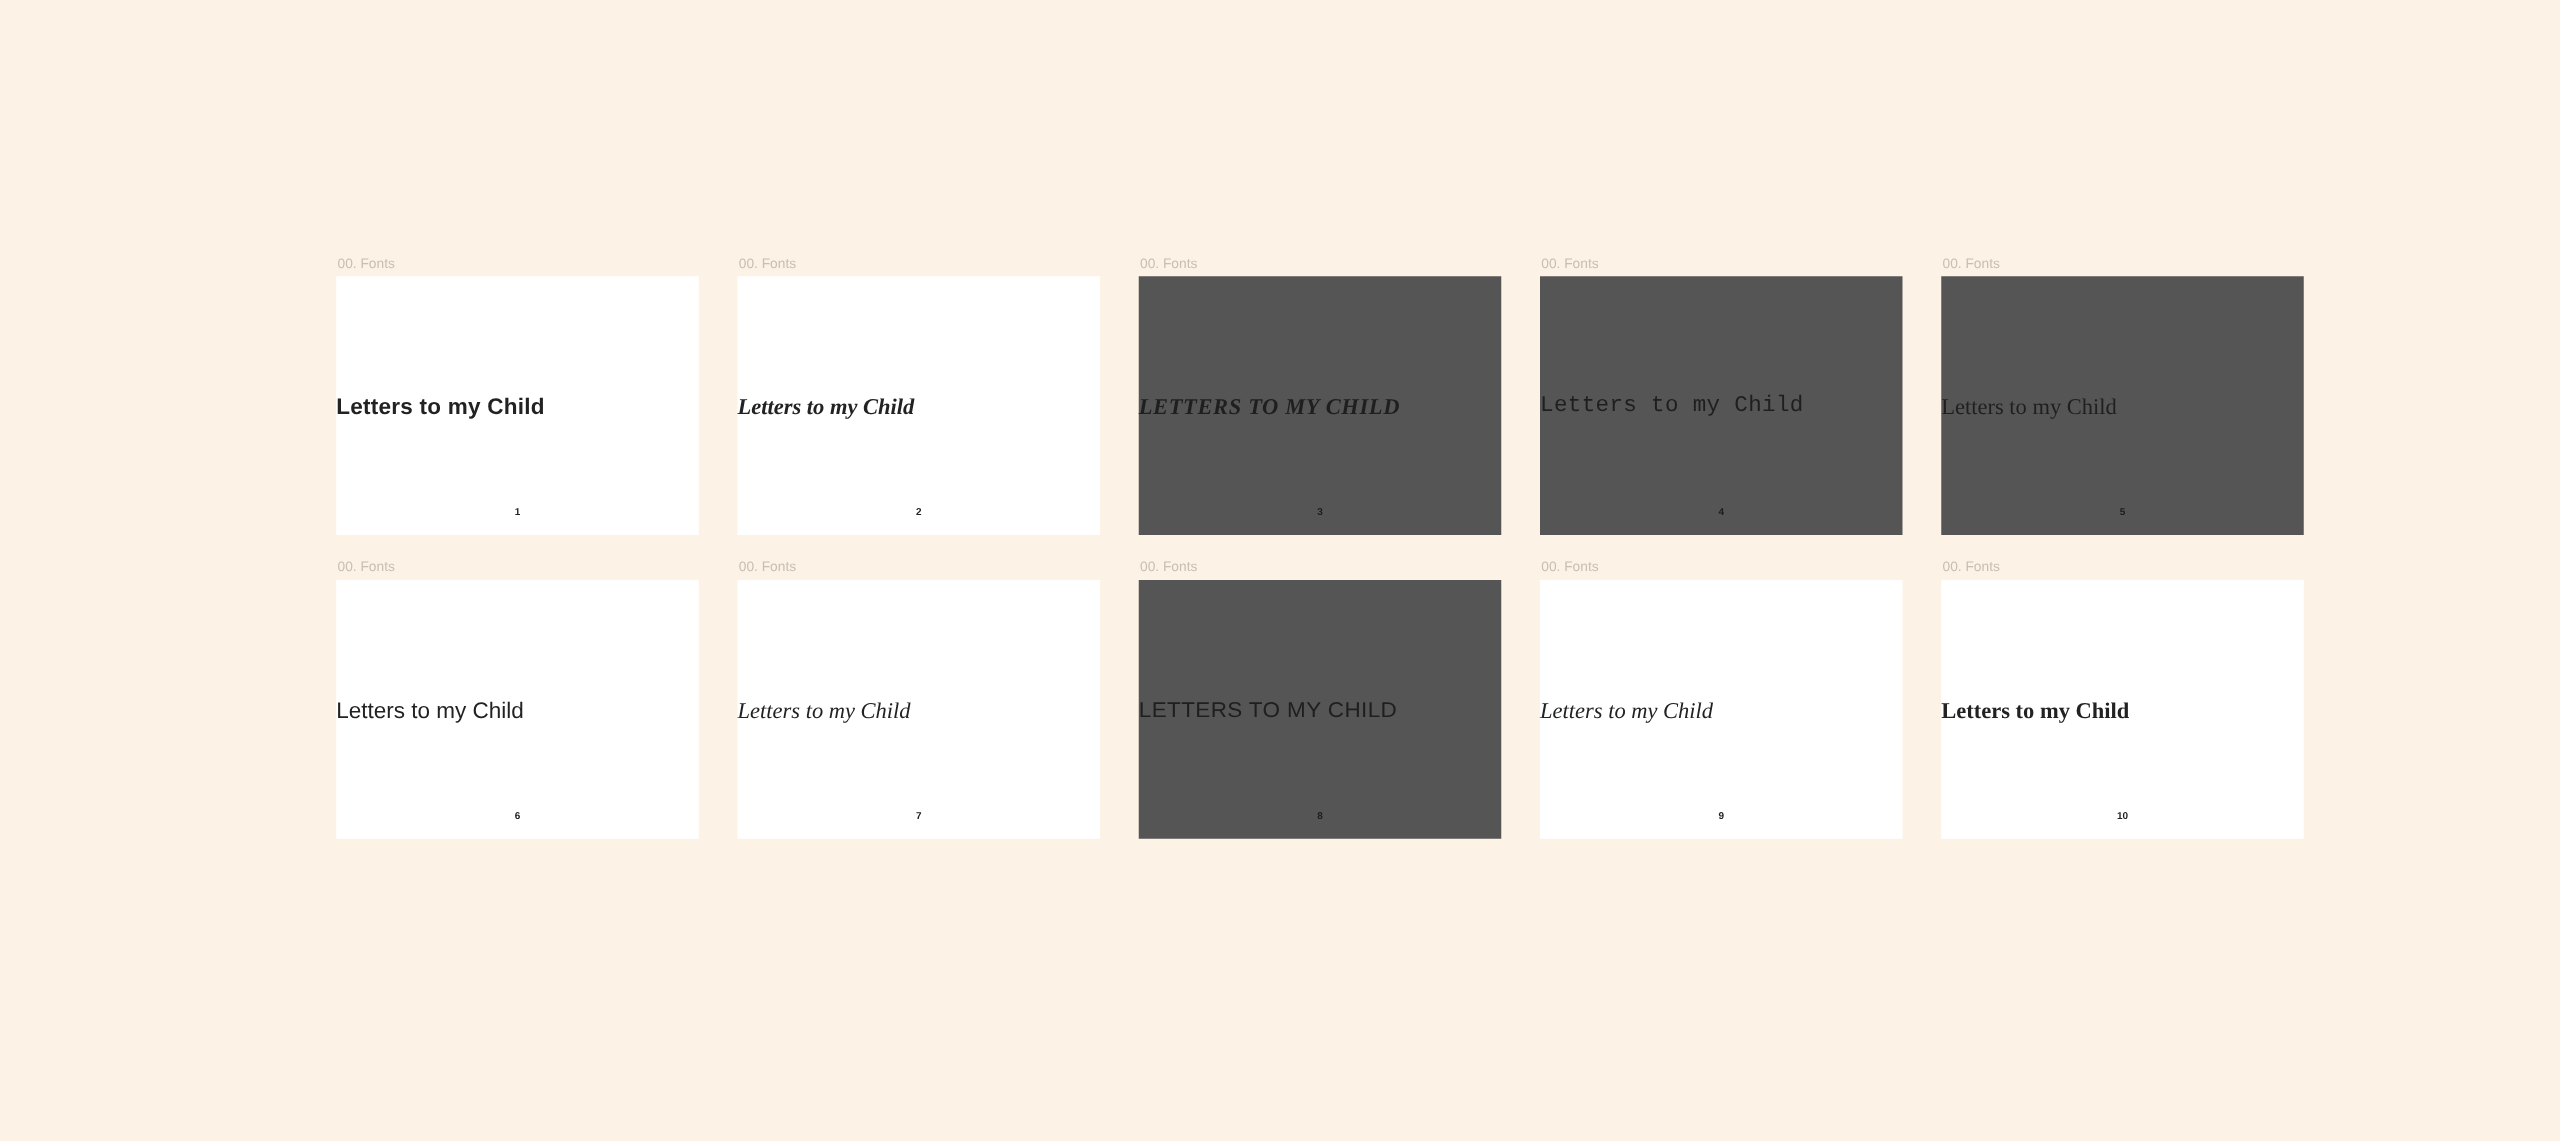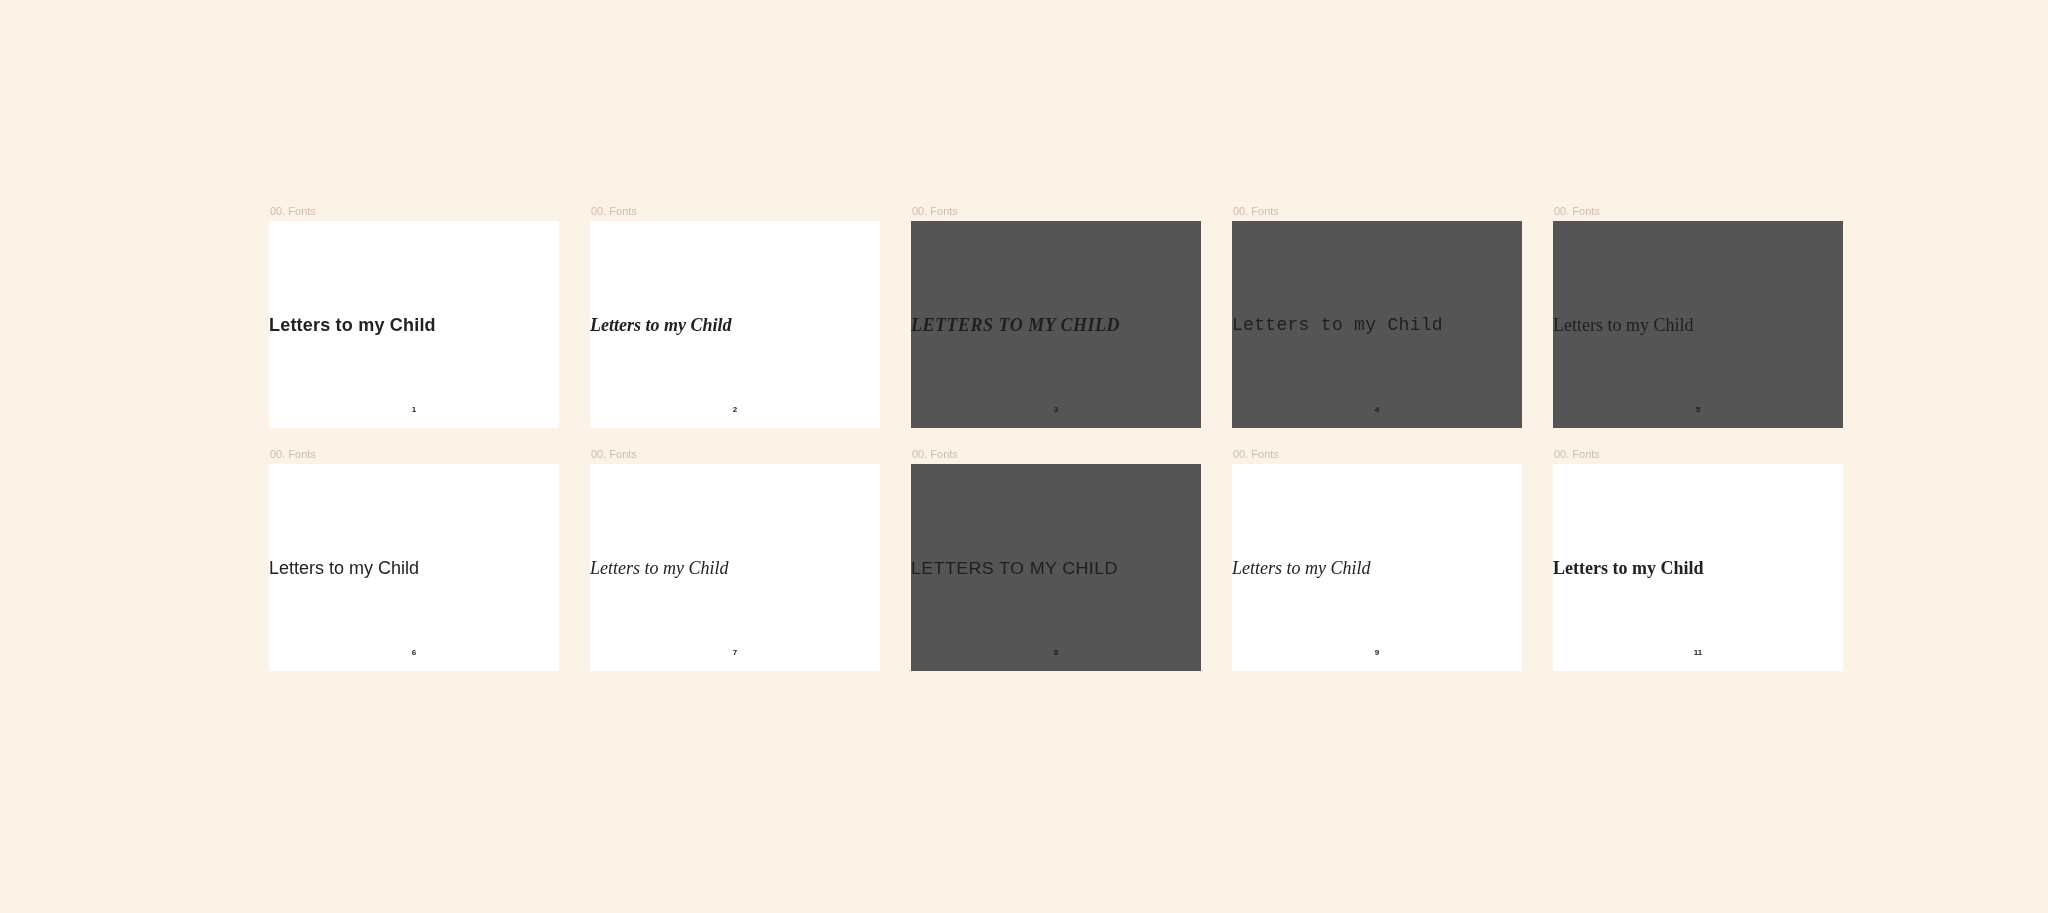--- a/index.html
+++ b/index.html
@@ -153,18 +153,18 @@
       <div class="card light">
         <div class="title s9">Letters to my Child</div>
         <div class="num">9</div>
       </div>
     </div>
 
     <div class="cell">
       <div class="cell-label">00. Fonts</div>
       <div class="card light">
         <div class="title s10">Letters to my Child</div>
-        <div class="num">11</div>
+        <div class="num">10</div>
       </div>
     </div>
 
   </div>
 </div>
 
 </body></html>

